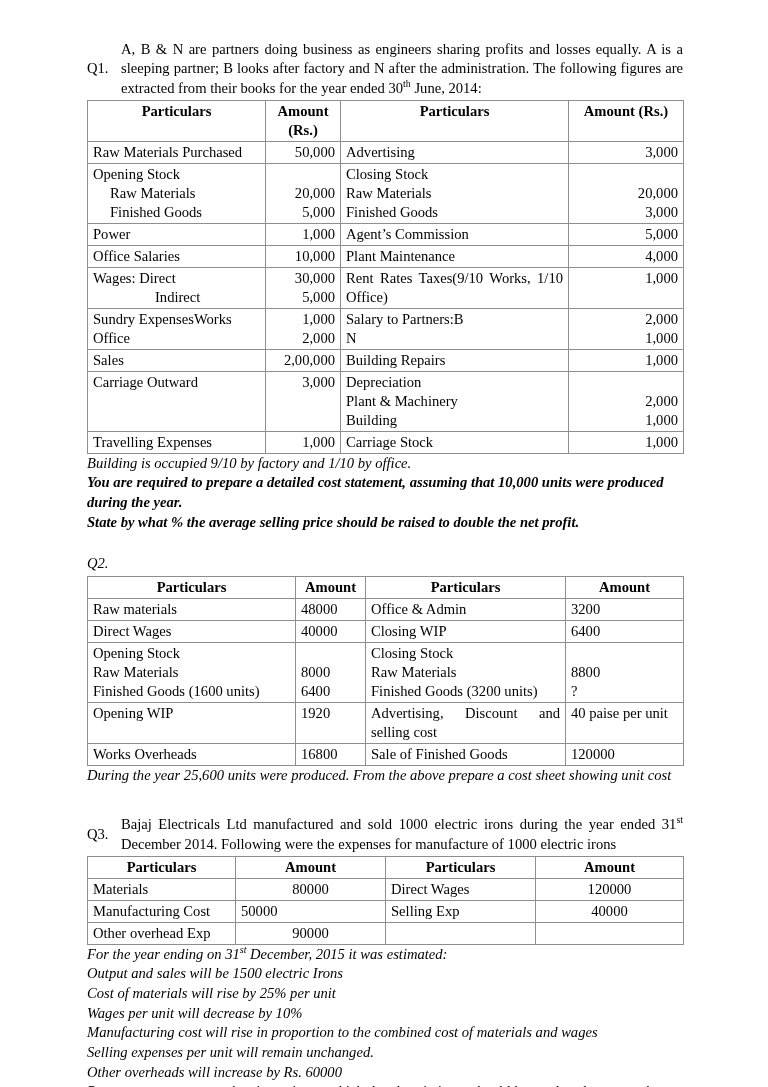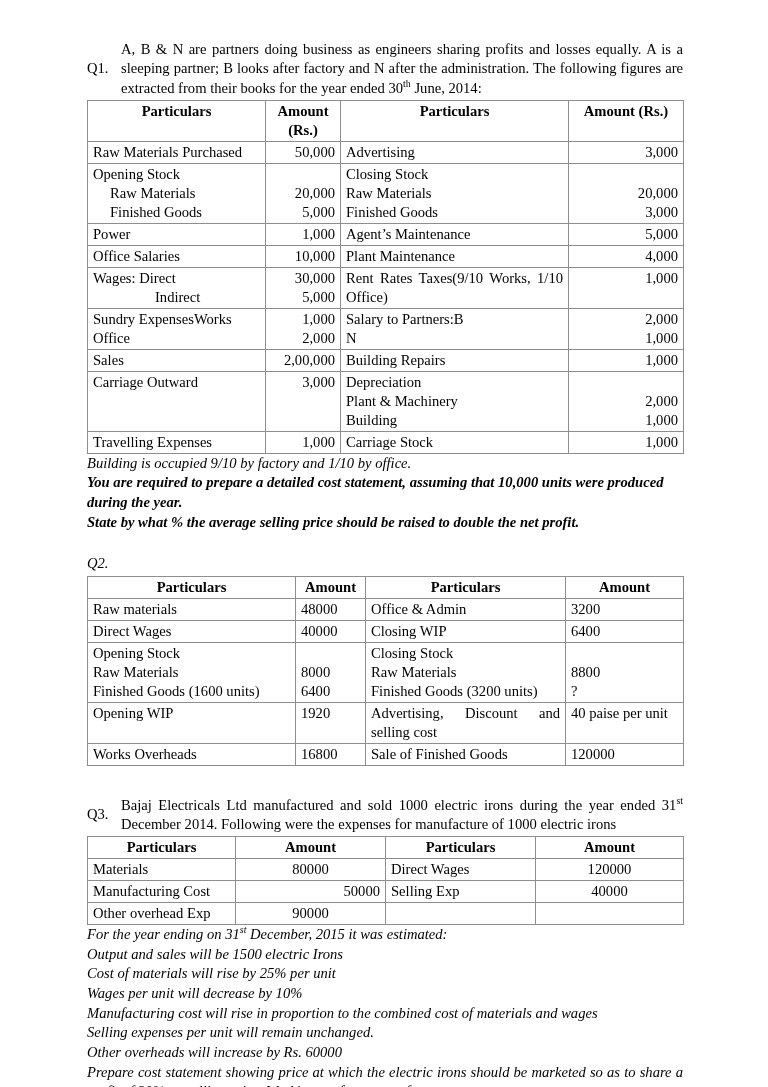--- a/index.html
+++ b/index.html
@@ -128,21 +128,21 @@
         <td class="num-right">
           <div>&nbsp;</div>
           <div>20,000</div>
           <div>3,000</div>
         </td>
       </tr>
 
       <tr>
         <td>Power</td>
         <td class="num-right">1,000</td>
-        <td>Agent’s Maintenance</td>
+        <td>Agent’s Commission</td>
         <td class="num-right">5,000</td>
       </tr>
 
       <tr>
         <td>Office Salaries</td>
         <td class="num-right">10,000</td>
         <td>Plant Maintenance</td>
         <td class="num-right">4,000</td>
       </tr>
 
@@ -275,20 +275,21 @@
       </tr>
       <tr>
         <td>Works Overheads</td>
         <td class="num-left">16800</td>
         <td>Sale of Finished Goods</td>
         <td class="num-left">120000</td>
       </tr>
     </tbody>
   </table>
 
+  <div class="plain" style="text-align:justify;text-justify:inter-word;">During the year 25,600 units were produced. From the above prepare a cost sheet showing unit cost</div>
 
   <div class="gap-lg"></div>
 
   <div class="qblock">
     <div class="qlabel">Q3.</div>
     <div class="qtext" style="padding-left:0"><span>Bajaj Electricals Ltd manufactured and sold 1000 electric irons during the year ended 31</span><sup>st</sup><span> December 2014. Following were the expenses for manufacture of 1000 electric irons</span></div>
   </div>
 
   <table class="fin">
     <colgroup>
@@ -307,21 +308,21 @@
     </thead>
     <tbody>
       <tr>
         <td>Materials</td>
         <td style="text-align:center">80000</td>
         <td>Direct Wages</td>
         <td style="text-align:center">120000</td>
       </tr>
       <tr>
         <td>Manufacturing Cost</td>
-        <td style="text-align:right">50000</td>
+        <td style="text-align:left">50000</td>
         <td>Selling Exp</td>
         <td style="text-align:center">40000</td>
       </tr>
       <tr>
         <td>Other overhead Exp</td>
         <td style="text-align:center">90000</td>
         <td>&nbsp;</td>
         <td style="text-align:center">&nbsp;</td>
       </tr>
     </tbody>

